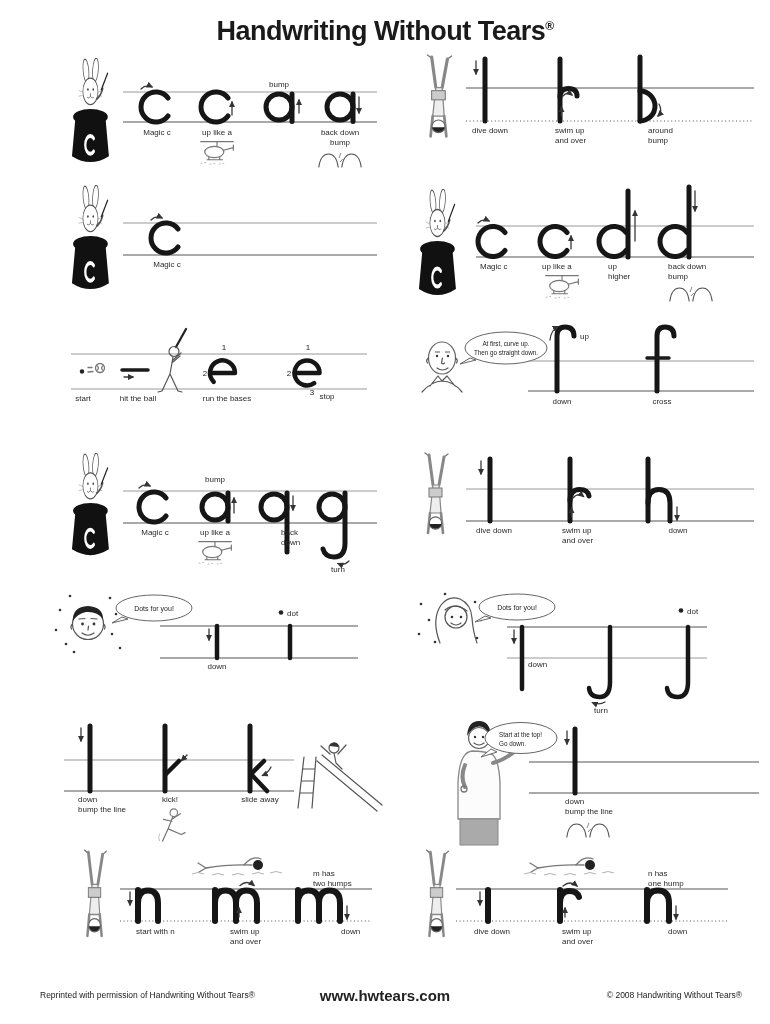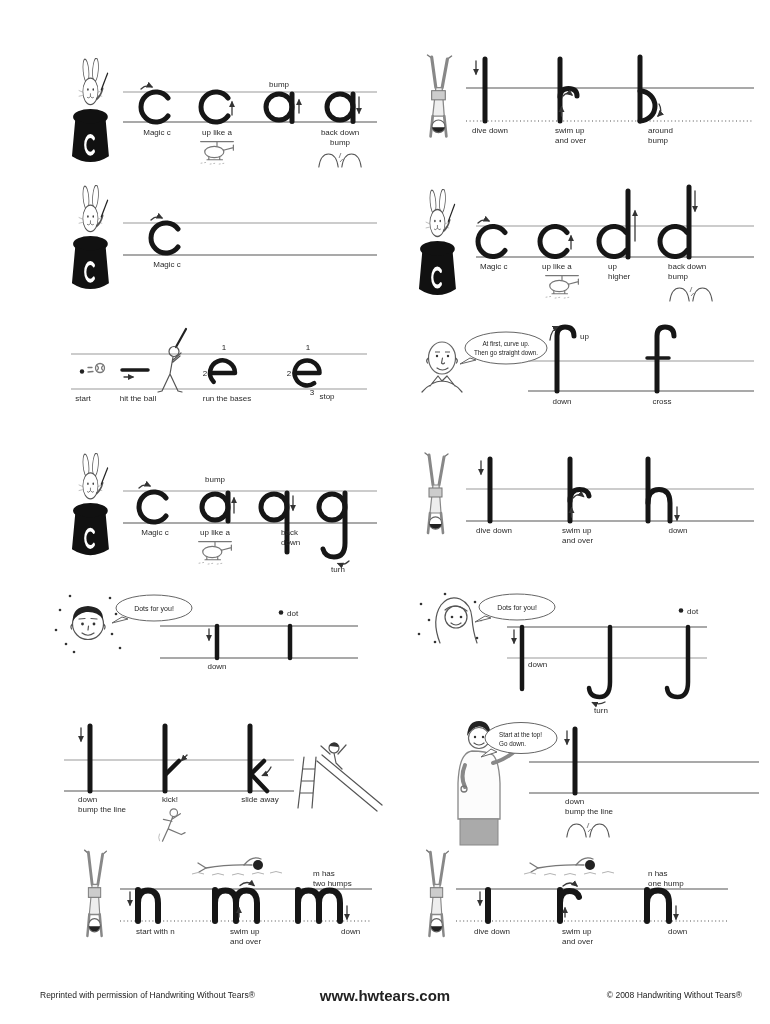--- a/index.html
+++ b/index.html
@@ -86,20 +86,21 @@
         <path d="M 4 22 Q 10 19 16 22 M 24 23 Q 30 20 36 23 M 44 23 Q 50 20 56 23 M 64 22 Q 70 19 76 22 M 82 21 Q 88 18 94 21" stroke="#aaa" stroke-width="0.9" fill="none"></path>
       </symbol>
       <symbol id="sym-karate" viewBox="0 0 34 40" preserveAspectRatio="none">
         <circle cx="21" cy="6" r="4" fill="#fff" stroke="#777" stroke-width="1.2"></circle>
         <path d="M 20 10 L 15 23 M 19 13 L 28 7 M 19 15 L 10 13 M 15 23 L 29 29 L 33 27 M 15 23 L 9 36" class="fg"></path>
         <path d="M 6 28 Q 4 32 6 36" stroke="#aaa" stroke-width="0.8" fill="none"></path>
       </symbol>
     </defs>
   </svg>
 
+  <h1 class="title"><span>Handwriting Without Tears</span><sup>®</sup></h1>
 
   <svg class="blk" style="left:55px;top:58px" width="340" height="118">
     <use href="#sym-rabbit" x="8" y="0" width="56" height="108"></use>
     <g>
         <line x1="68" y1="34" x2="322" y2="34" class="ln"></line>
         <line x1="68" y1="64" x2="322" y2="64" class="lnd"></line>
       </g>
     <path class="ar" d="M 86 31 Q 91 26 97 29" marker-end="url(#ah)"></path>
     <path class="gl" d="M 113 40 A 15 15 0 1 0 113 58"></path>
     <path class="gl" d="M 173 40 A 15 15 0 1 0 173 58"></path>

